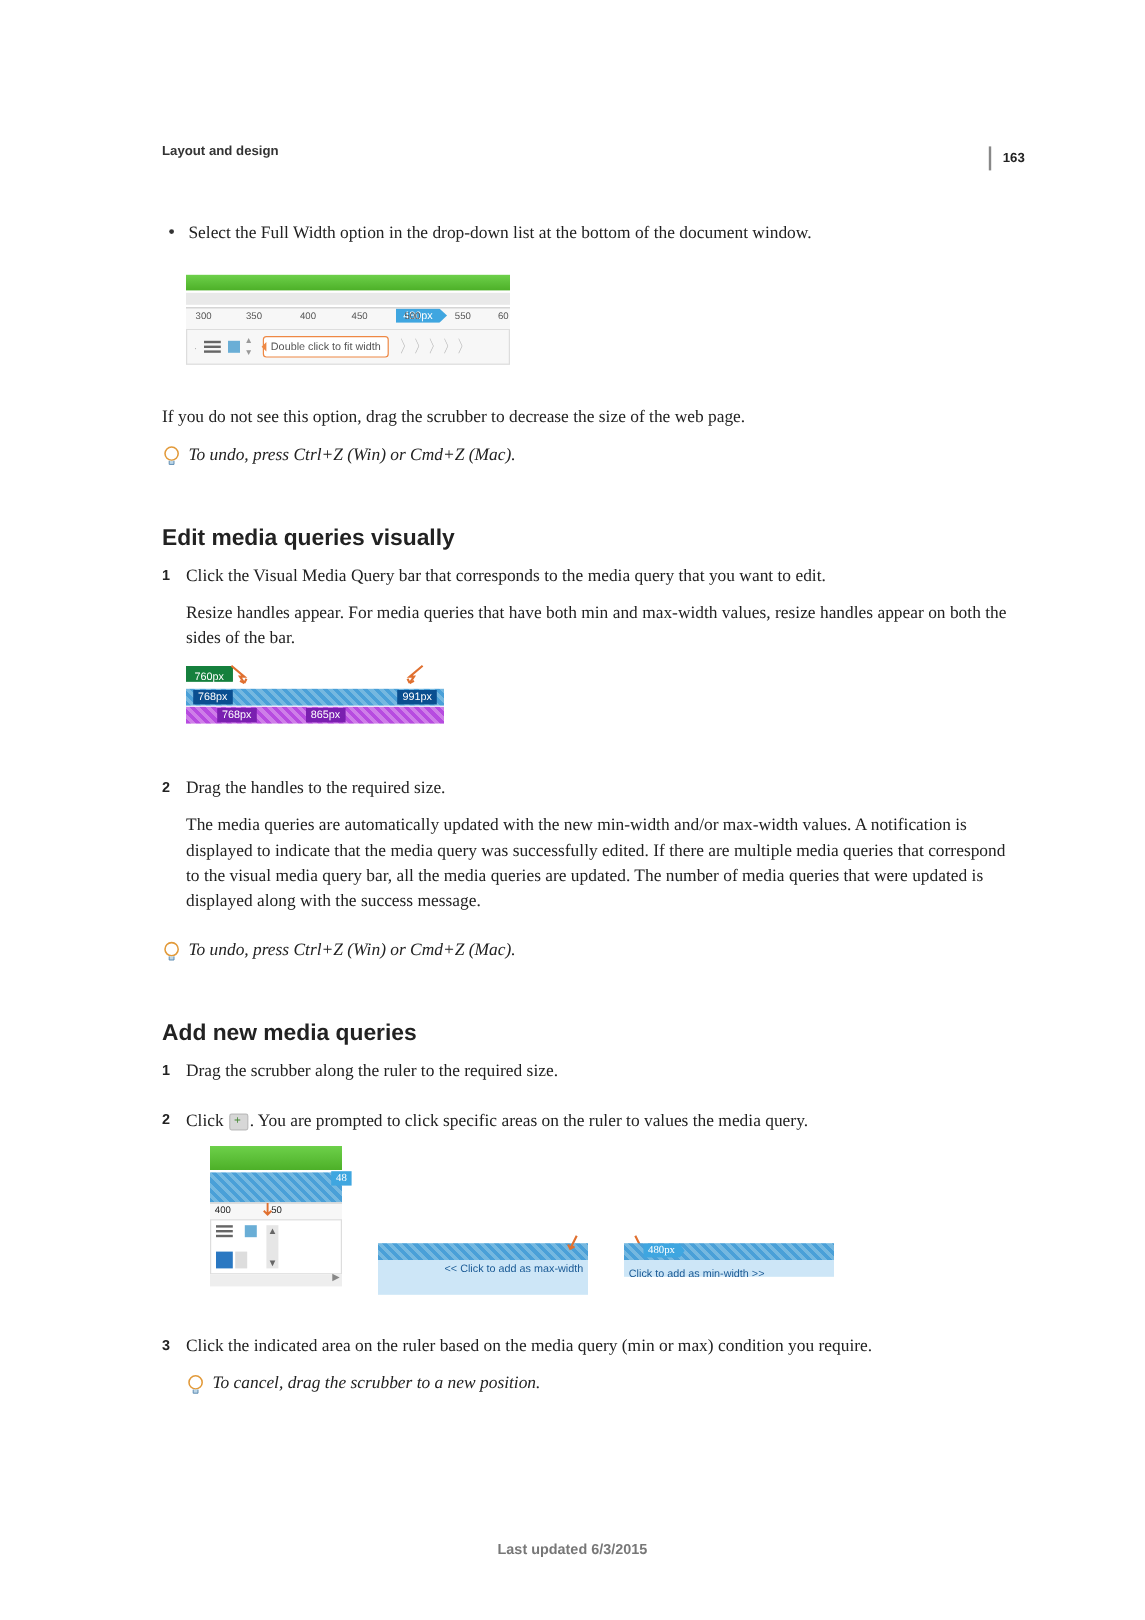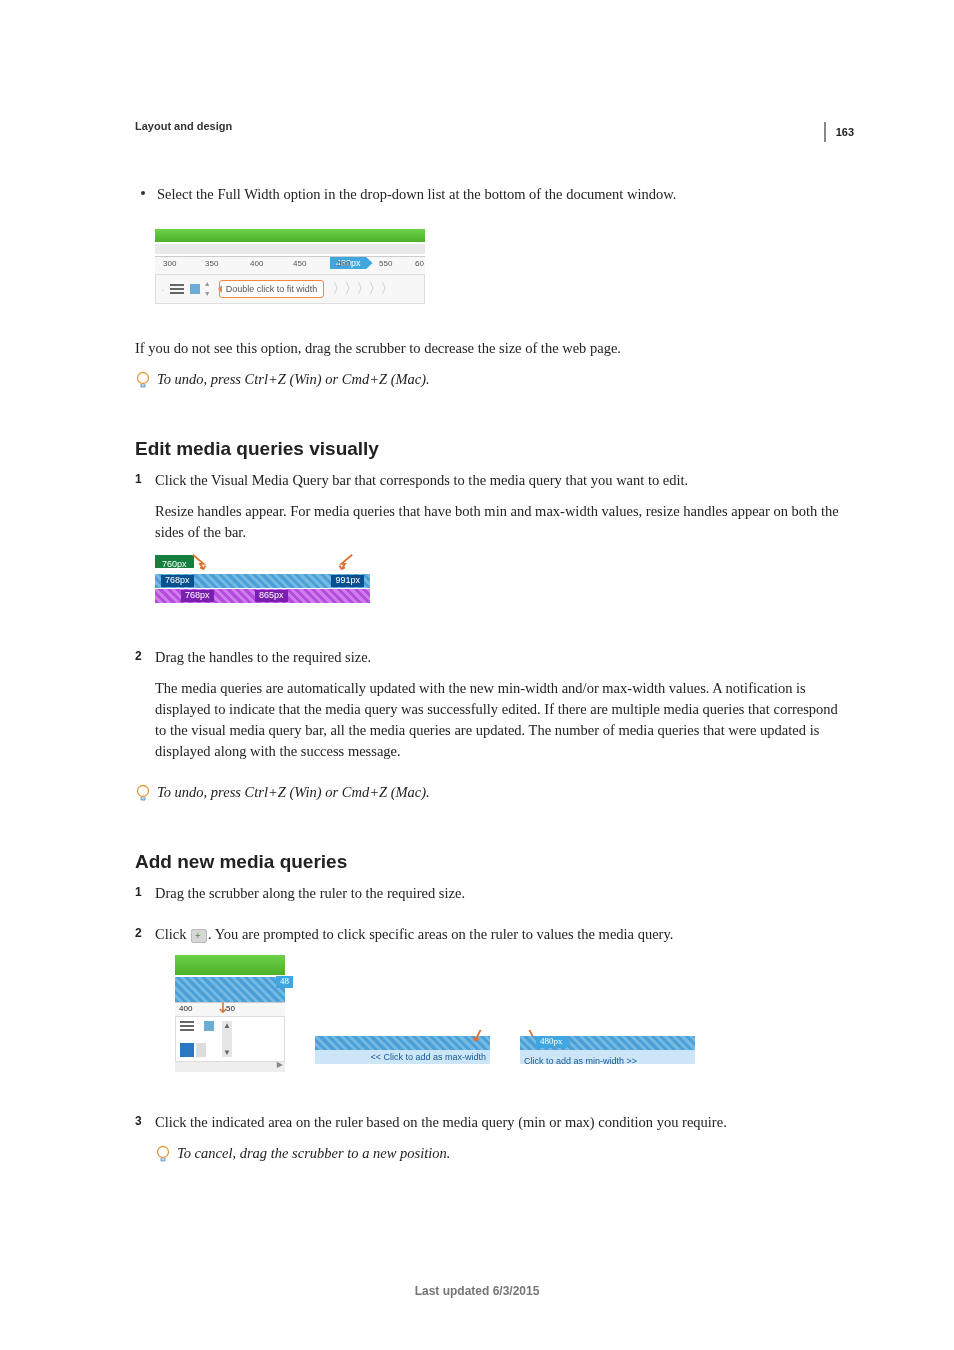--- a/index.html
+++ b/index.html
@@ -116,21 +116,21 @@
   .fig3a .blue .tag{position:absolute; right:-8px; top:-1px; background:#3fa6e0; color:#fff; font-size:9px; padding:0 4px; height:12px;}
   .fig3a .ruler{height:14px; background:#f7f7f7; border-top:1px solid #ccc; position:relative; font-size:8px; font-family:Arial,sans-serif;}
   .fig3a .toolbar{height:46px; background:#fff; border:1px solid #ddd; display:flex; gap:4px; padding:4px; position:relative;}
   .fig3a .scrollcol{display:flex; flex-direction:column; width:10px; background:#e6e6e6; justify-content:space-between; align-items:center;}
   .fig3a .scrollcol span{font-size:8px; color:#666}
   .fig3a .sqico{ width:14px;height:14px;background:#2a78c2;}
   .fig3a .botbar{height:10px; background:#eee; position:relative;}
   .fig3a .botbar::after{content:"▶"; position:absolute; right:2px; top:-2px; font-size:8px; color:#888;}
   .fig3b{ width:175px; height:36px; position:relative;}
   .fig3b .bluebar{height:14px; background: repeating-linear-gradient(45deg,#4aa0d8 0 3px,#75b8e0 3px 6px);}
-  .fig3b .capt{ height:14px; background:#cde6f7; color:#1a5a95; font-size:9px; font-family:Arial,sans-serif; padding:0 4px; line-height:14px; text-align:right;}
+  .fig3b .capt{ height:29px; background:#cde6f7; color:#1a5a95; font-size:9px; font-family:Arial,sans-serif; padding:0 4px; line-height:14px; text-align:right;}
   .fig3b .oarrow{position:absolute; top:-8px;}
   .fig3c{ width:175px; height:36px; position:relative;}
   .fig3c .bluebar{height:14px; background: repeating-linear-gradient(45deg,#4aa0d8 0 3px,#75b8e0 3px 6px); position:relative;}
   .fig3c .bluebar .tag{position:absolute; left:16px; top:0; background:#3fa6e0; color:#fff; font-size:9px; padding:0 8px 0 4px; height:12px; line-height:11px; clip-path: polygon(0 0, 88% 0, 100% 50%, 88% 100%, 0 100%);}
   .fig3c .capt{ height:14px; background:#cde6f7; color:#1a5a95; font-size:9px; font-family:Arial,sans-serif; padding:4px 4px; line-height:14px;}
   .inline-ico { display:inline-block; vertical-align:middle; width:16px; height:14px; background:#d7d7d7; border:1px solid #bbb; position:relative; border-radius:2px; margin:0 1px;}
   .inline-ico::after{content:"+"; position:absolute; left:3px; top:-1px; font-size:10px; color:#4a8a3a; font-weight:bold;}
   svg.bulb { width:16px; height:20px; }
   svg.oarrow{ width:18px; height:18px;}
 </style>

